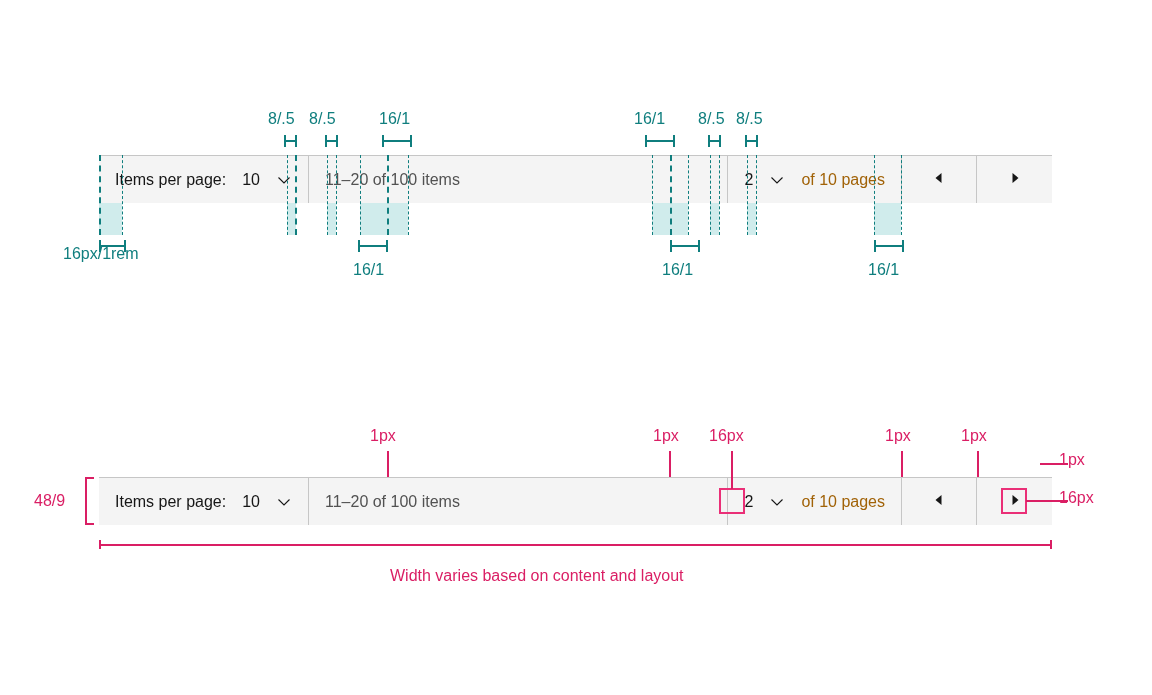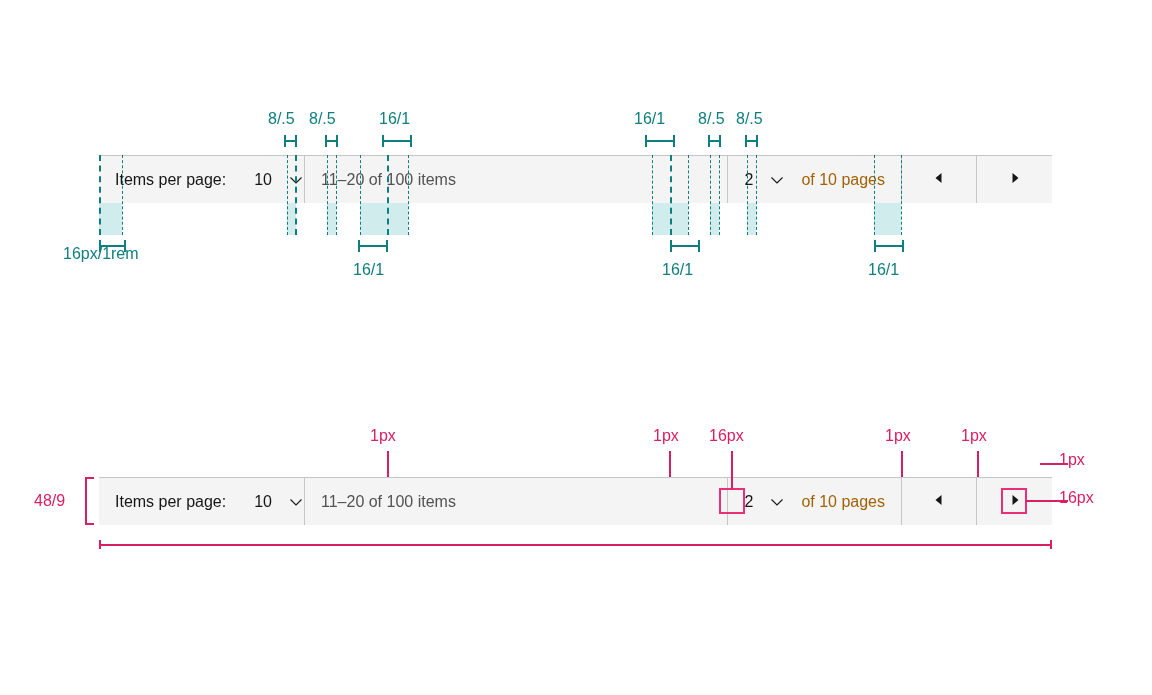--- a/index.html
+++ b/index.html
@@ -36,21 +36,21 @@
     position: relative;
     font-size: 16px;
     color: #161616;
     white-space: nowrap;
   }
   .pg-divider {
     border-right: 1px solid #c6c6c6;
   }
   .pg-left {
     padding-left: 16px;
-    gap: 12px;
+    padding-right: 16px;
   }
   .pg-label { color: #161616; }
   .pg-select {
     display: flex;
     align-items: center;
     margin-left: 16px;
   }
   .pg-select-value { color: #161616; }
   .chev {
     width: 16px;
@@ -392,13 +392,14 @@
 
   <div class="pbox" style="left:1001px; top:88px; width:26px; height:26px;"></div>
   <div class="pline" style="left:1026px; top:100px; width:42px; height:2px;"></div>
   <div class="plabel" style="left:1059px; top:89px;">16px</div>
 
   <div class="hbracket" style="left:99px; top:140px; width:953px;">
     <div class="stem"></div>
       <div class="cap l"></div>
       <div class="cap r"></div>
   </div>
+  <div class="plabel" style="left:390px; top:167px;">Width varies based on content and layout</div>
 </div>
 
 </body></html>

